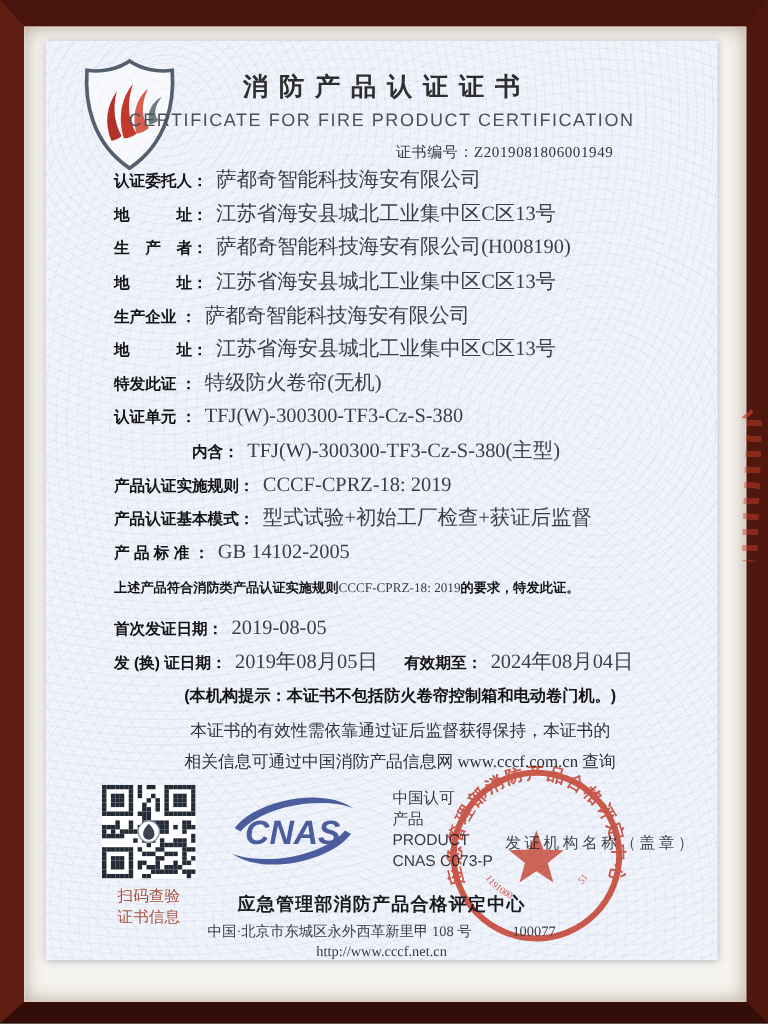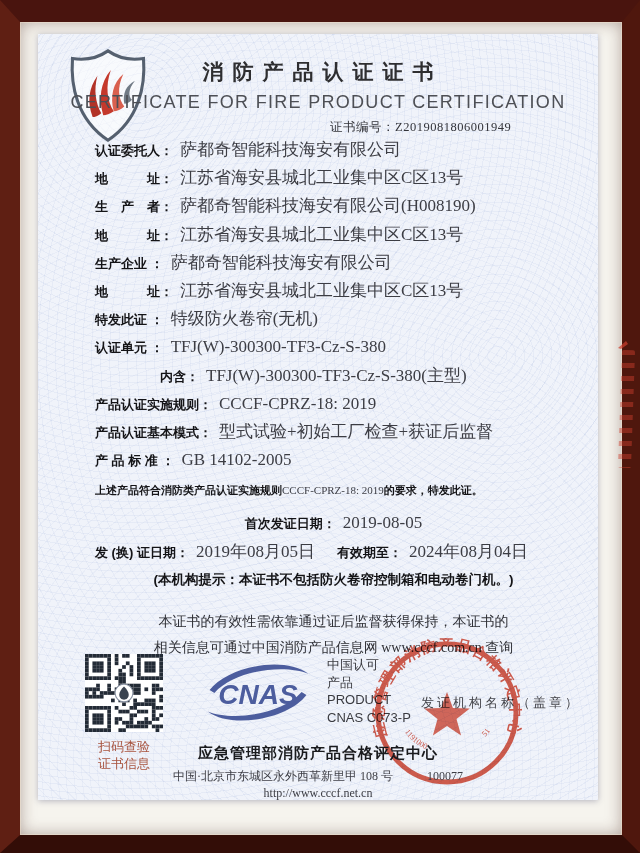--- a/index.html
+++ b/index.html
@@ -19,45 +19,45 @@
            repeating-radial-gradient(circle at 18% 8%,  rgba(95,125,195,.075) 0 1px, transparent 1px 7px),
            repeating-radial-gradient(circle at 82% 42%, rgba(95,125,195,.065) 0 1px, transparent 1px 9px),
            repeating-radial-gradient(circle at 45% 95%, rgba(95,125,195,.055) 0 1px, transparent 1px 8px);
          box-shadow:0 1px 6px rgba(60,60,100,.35);}
   
   .logo{position:absolute;left:22px;top:12px;width:96px;height:100px;}
   .title{position:absolute;left:0;right:0;top:24px;text-align:center;
          font-size:21px;font-weight:600;letter-spacing:9px;padding-left:9px;color:#2e2e30;}
   .subtitle{position:absolute;left:0;right:0;top:58px;text-align:center;
          font-family:"Liberation Sans","DejaVu Sans",sans-serif;
-         font-size:18px;letter-spacing:1.3px;color:#4d4f55;}
+         font-size:15px;letter-spacing:1.3px;color:#4d4f55;}
   .certno{position:absolute;left:292px;top:85px;font-size:12.5px;color:#33343a;letter-spacing:.5px;}
   
   .content{position:absolute;left:57px;right:26px;top:102px;}
   .row{line-height:27.2px;white-space:nowrap;}
   .row.indent{padding-left:65px;}
   .lbl{font-family:"Liberation Sans","DejaVu Sans",sans-serif;font-weight:700;
        font-size:13px;color:#141417;margin-right:7px;}
   .val{font-size:17px;color:#3c3d44;}
   .statement{margin-top:3px;line-height:27px;font-size:11px;width:482px;white-space:normal;}
   .statement .b{font-family:"Liberation Sans","DejaVu Sans",sans-serif;font-weight:700;color:#141417;}
   .statement .c{color:#3c3d44;}
-  .center-line{text-align:center;line-height:27px;}
+  .center-line{text-align:left;line-height:27px;}
   .first-issue{margin-top:5px;}
   .issue-line{margin-top:1px;line-height:27px;}
   .gap{display:inline-block;width:22px;}
   .notice{text-align:center;line-height:27px;
           font-family:"Liberation Sans","DejaVu Sans",sans-serif;font-weight:700;
           font-size:13.5px;color:#141417;}
-  .validity{margin-top:16px;text-align:center;line-height:25.5px;font-size:14px;color:#2f3036;}
+  .validity{margin-top:4px;text-align:center;line-height:25.5px;font-size:14px;color:#2f3036;}
   
   .qr{position:absolute;left:47px;top:620px;width:78px;height:78px;background:#fff;padding:0;}
   .qr-caption{position:absolute;left:36px;top:704px;width:100px;text-align:center;
               font-size:13px;line-height:17px;color:#a8543f;}
-  .cnas-logo{position:absolute;left:161px;top:628px;width:118px;height:62px;}
+  .cnas-logo{position:absolute;left:147px;top:628px;width:118px;height:62px;}
   .cnas-text{position:absolute;left:289px;top:622px;font-family:"Liberation Sans","DejaVu Sans",sans-serif;
              font-size:13px;line-height:17.5px;color:#3a3b40;}
   .seal-label{position:absolute;left:347px;top:660px;font-size:13px;letter-spacing:3px;color:#44454b;padding-left:36px;}
   .seal{position:absolute;left:334px;top:604px;width:150px;height:150px;mix-blend-mode:multiply;opacity:.92;}
   .org-name{position:absolute;left:0;right:0;top:710px;text-align:center;
             font-family:"Liberation Sans","DejaVu Sans",sans-serif;font-weight:700;
             font-size:15px;letter-spacing:1px;color:#1a1b1e;}
   .addr{position:absolute;left:0;right:0;top:734px;text-align:center;font-size:12px;color:#3c3d44;}
   .addr .post{margin-left:34px;}
   .site{position:absolute;left:0;right:0;top:752px;text-align:center;font-size:12px;color:#3c3d44;}

